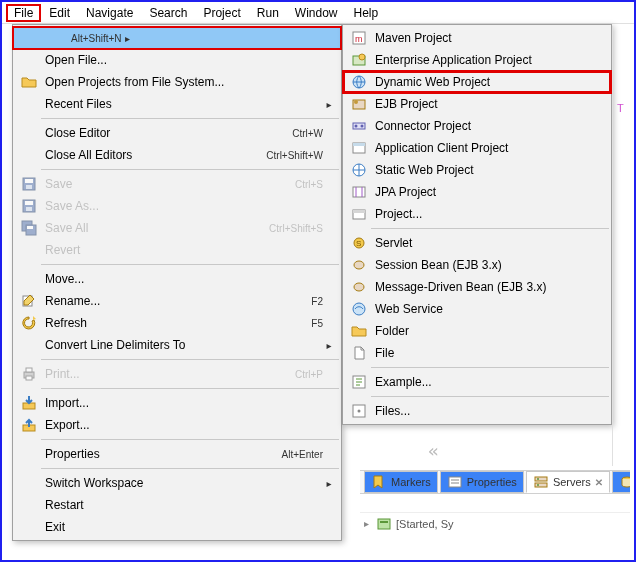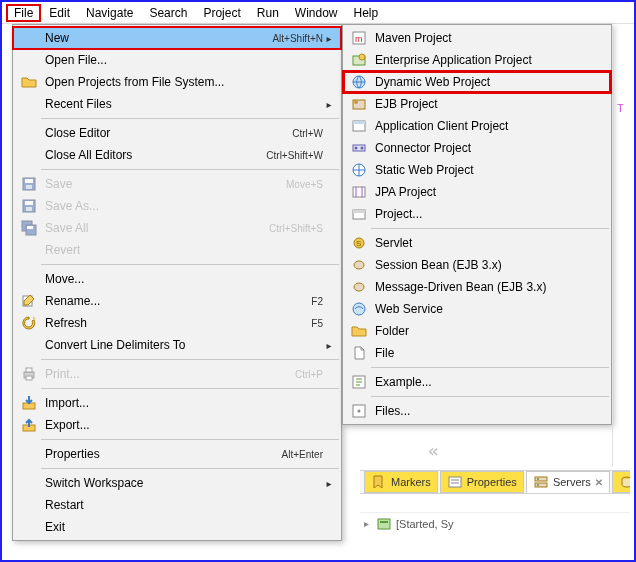--- a/index.html
+++ b/index.html
@@ -125,21 +125,21 @@
     background: #f7f7f7;
     padding: 0 4px;
     overflow: hidden;
   }
   .tab {
     display: flex;
     align-items: center;
     gap: 4px;
     padding: 2px 6px;
     border: 1px solid #c8c8c8;
-    background: #fde047;
+    background: #3b82f6;
     font-size: 11px;
     color: #333;
     white-space: nowrap;
   }
   .tab.active { background: #fff; border-bottom-color: #fff; }
   .close-x {
     color: #888;
     font-size: 10px;
     font-weight: bold;
   }
@@ -193,21 +193,20 @@
     <div class="menubar-item">Search</div>
     <div class="menubar-item">Project</div>
     <div class="menubar-item">Run</div>
     <div class="menubar-item">Window</div>
     <div class="menubar-item">Help</div>
   </div>
 
 <div class="file-menu" id="file-menu">
     <div class="menu-row highlight boxed">
       <span class="icon-slot"></span>
-      <span class="label">New</span>
       <span class="accel">Alt+Shift+N</span>
       <span class="sub-arrow">▸</span>
     </div>
     <div class="menu-row">
       <span class="icon-slot"></span>
       <span class="label">Open File...</span>
       <span class="sub-arrow"></span>
     </div>
     <div class="menu-row">
       <span class="icon-slot">
@@ -239,21 +238,21 @@
     <div class="menu-sep"></div>
     <div class="menu-row disabled">
       <span class="icon-slot">
         <svg width="16" height="16">
           <rect x="2" y="2" width="12" height="12" fill="#5a78b0" stroke="#2b4470"></rect>
           <rect x="4" y="3" width="8" height="4" fill="#fff"></rect>
           <rect x="5" y="9" width="6" height="4" fill="#cdd9ee"></rect>
         </svg>
       </span>
       <span class="label">Save</span>
-      <span class="accel">Move+S</span>
+      <span class="accel">Ctrl+S</span>
       <span class="sub-arrow"></span>
     </div>
     <div class="menu-row disabled">
       <span class="icon-slot">
         <svg width="16" height="16">
           <rect x="2" y="2" width="12" height="12" fill="#5a78b0" stroke="#2b4470"></rect>
           <rect x="4" y="3" width="8" height="4" fill="#fff"></rect>
           <rect x="5" y="9" width="6" height="4" fill="#cdd9ee"></rect>
         </svg>
       </span>
@@ -402,35 +401,35 @@
         <svg width="16" height="16">
           <rect x="2" y="4" width="12" height="9" fill="#e8d7c3" stroke="#a57b12"></rect>
           <circle cx="5" cy="6" r="2" fill="#c49a3a"></circle>
         </svg>
       </span>
       <span class="label">EJB Project</span>
     </div>
     <div class="menu-row">
       <span class="icon-slot">
         <svg width="16" height="16">
-          <rect x="2" y="3" width="12" height="10" fill="#fff" stroke="#888"></rect>
-          <rect x="2" y="3" width="12" height="3" fill="#c6dbea"></rect>
-        </svg>
-      </span>
-      <span class="label">Application Client Project</span>
-    </div>
-    <div class="menu-row">
-      <span class="icon-slot">
-        <svg width="16" height="16">
           <rect x="2" y="5" width="12" height="6" fill="#e0e0f5" stroke="#6060b0"></rect>
           <circle cx="5" cy="8" r="1.5" fill="#6060b0"></circle>
           <circle cx="11" cy="8" r="1.5" fill="#6060b0"></circle>
         </svg>
       </span>
       <span class="label">Connector Project</span>
+    </div>
+    <div class="menu-row">
+      <span class="icon-slot">
+        <svg width="16" height="16">
+          <rect x="2" y="3" width="12" height="10" fill="#fff" stroke="#888"></rect>
+          <rect x="2" y="3" width="12" height="3" fill="#c6dbea"></rect>
+        </svg>
+      </span>
+      <span class="label">Application Client Project</span>
     </div>
     <div class="menu-row">
       <span class="icon-slot">
         <svg width="16" height="16">
           <circle cx="8" cy="8" r="6" fill="#fff" stroke="#3b7dc4"></circle>
           <path d="M2 8h12M8 2v12" stroke="#3b7dc4"></path>
         </svg>
       </span>
       <span class="label">Static Web Project</span>
     </div>

